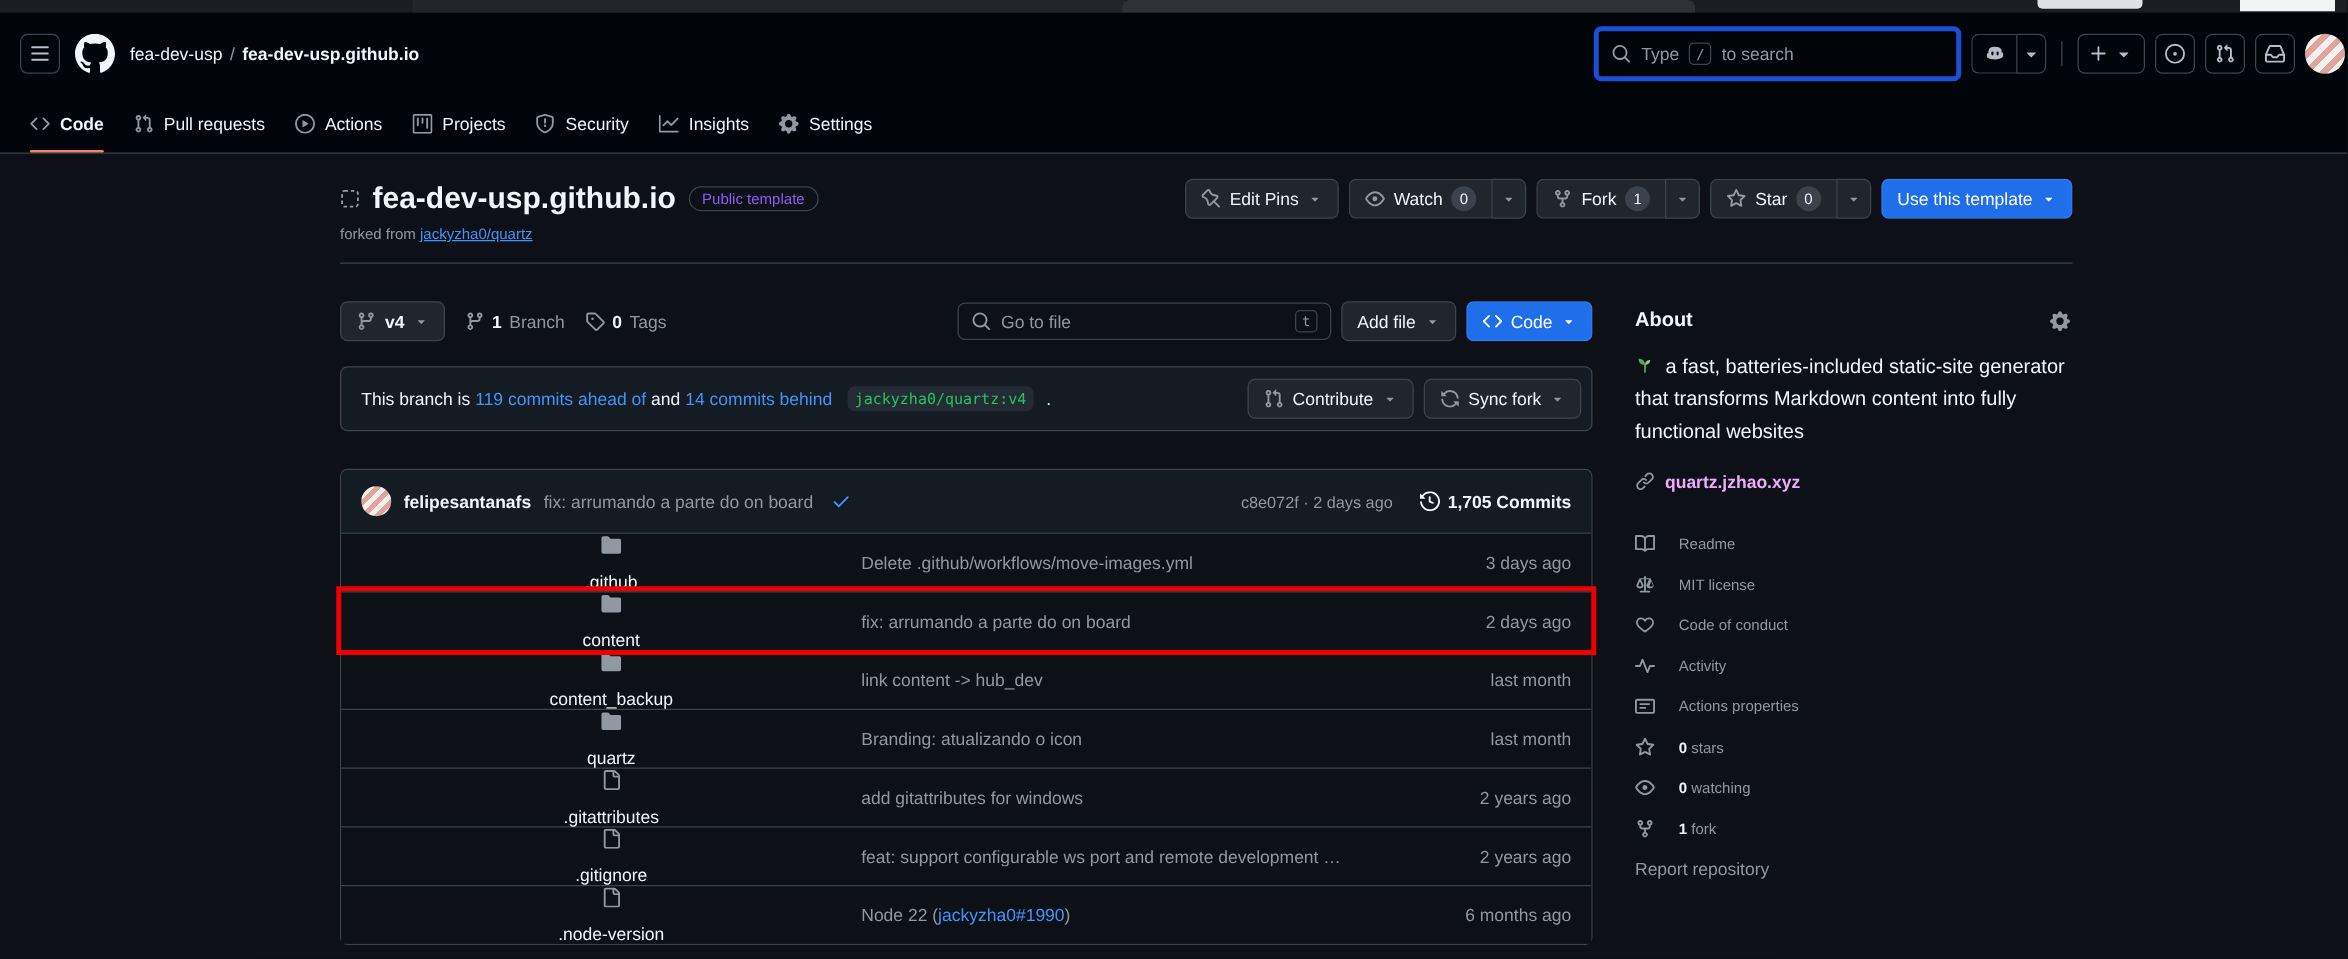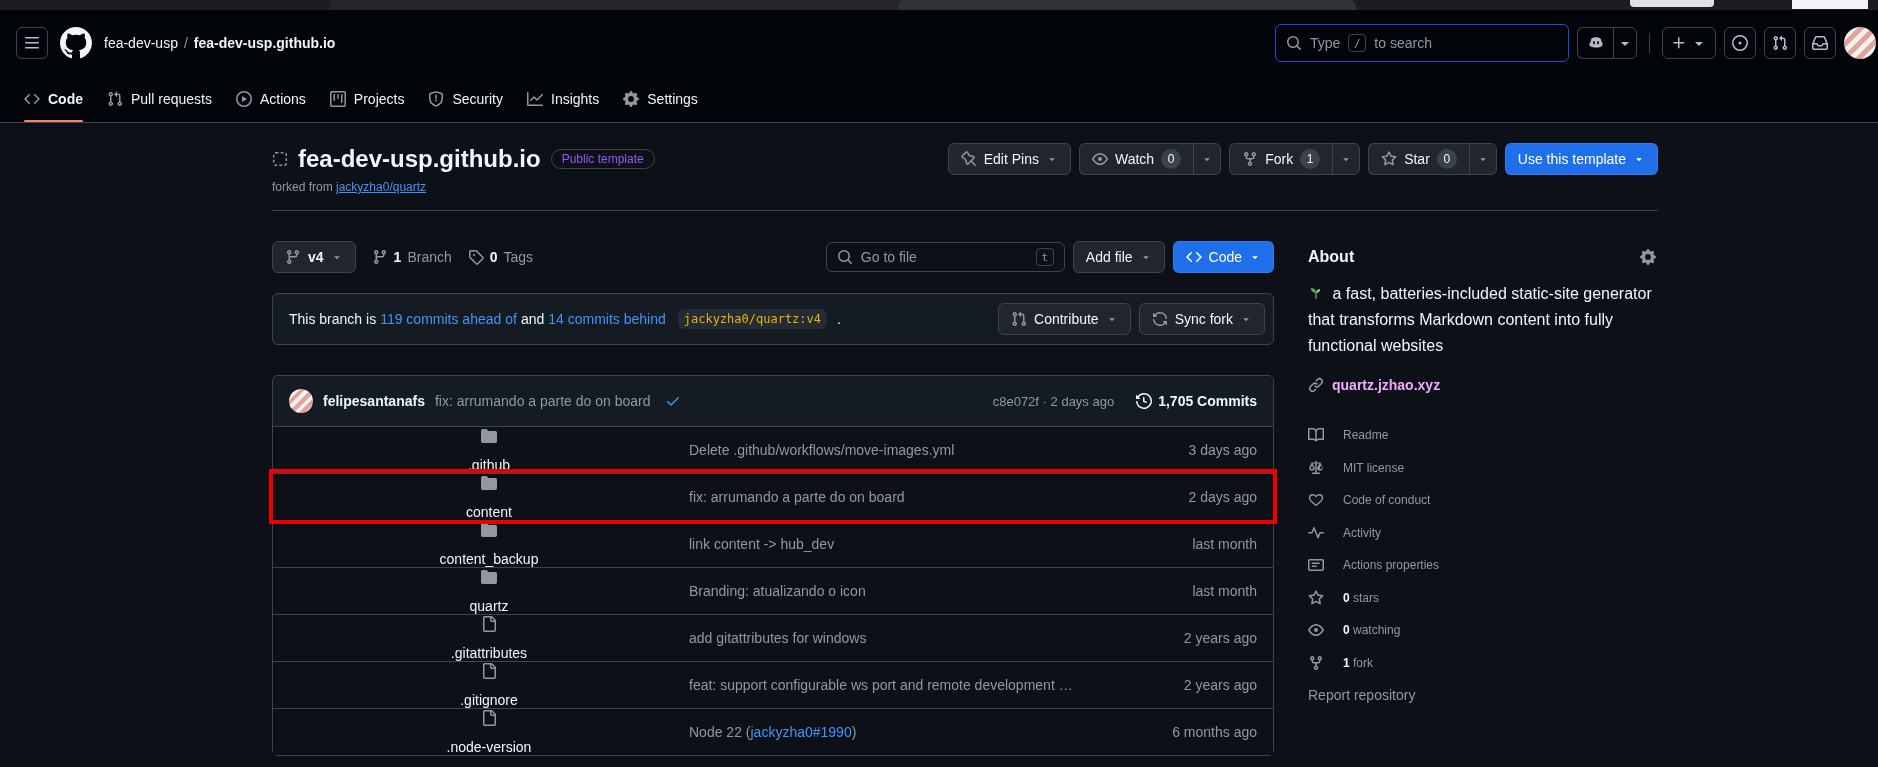--- a/index.html
+++ b/index.html
@@ -20,21 +20,21 @@
   .hdr-left { display:flex; align-items:center; gap:12px; }
   .icon-btn { width:32px; height:32px; border:1px solid #3d444d; border-radius:6px; background:transparent;
               color:#b7bdc8; display:flex; align-items:center; justify-content:center; cursor:pointer; flex-shrink:0; }
   .gh-logo { color:#f0f6fc; width:32px; height:32px; display:flex; align-items:center; justify-content:center; }
   .gh-logo svg { width:32px; height:32px; }
   .breadcrumb { display:flex; align-items:center; gap:6px; font-size:14px; white-space:nowrap; }
   .crumb-owner { color:#f0f6fc; }
   .crumb-sep { color:#9198a1; }
   .crumb-repo { color:#f0f6fc; font-weight:700; }
   .hdr-right { margin-left:auto; display:flex; align-items:center; gap:8px; }
-  .search-box { width:294px; height:30px; border:1px solid #1d4ed8; border-radius:6px; display:flex; align-items:center;
+  .search-box { width:294px; height:30px; border:4px solid #1d4ed8; border-radius:6px; display:flex; align-items:center;
                 gap:8px; padding:18px 10px; color:#9198a1; cursor:text; }
   .search-box .sicon { color:#9198a1; }
   .key-badge { border:1px solid #3d444d; border-radius:4px; min-width:18px; height:18px; font-size:11px;
                display:flex; align-items:center; justify-content:center; color:#9198a1; font-family:"DejaVu Sans Mono",monospace; }
   .hdr-split { display:flex; }
   .hdr-split .icon-btn.left { border-radius:6px 0 0 6px; border-right:none; }
   .hdr-split .icon-btn.right { border-radius:0 6px 6px 0; width:24px; }
   .hdr-divider { width:1px; height:20px; background:#3d444d; margin:0 4px; }
   .plus-btn { width:54px; height:32px; border:1px solid #3d444d; border-radius:6px; background:transparent; color:#b7bdc8;
               display:flex; align-items:center; justify-content:center; gap:4px; cursor:pointer; }
@@ -83,30 +83,30 @@
   .main-col { flex:1; min-width:0; }
   .sidebar { width:350px; flex-shrink:0; padding-top:6px; }
 
   
   .toolbar { display:flex; align-items:center; gap:16px; }
   .branch-btn b { font-weight:700; color:#f0f6fc; }
   .meta { display:flex; align-items:center; gap:6px; color:#9198a1; font-size:14px; }
   .meta b { color:#f0f6fc; font-weight:700; }
   .meta .micon { color:#9198a1; }
   .toolbar-right { margin-left:auto; display:flex; align-items:center; gap:8px; }
-  .goto { width:239px; height:30px; border:1px solid #3d444d; border-radius:6px; display:flex; align-items:center;
+  .goto { width:299px; height:30px; border:1px solid #3d444d; border-radius:6px; display:flex; align-items:center;
           gap:8px; padding:0 10px; color:#9198a1; cursor:text; }
   .goto .key-badge { margin-left:auto; }
 
   
   .banner { margin-top:20px; background:#151b23; border:1px solid #3d444d; border-radius:6px; height:52px;
             display:flex; align-items:center; padding:0 8px 0 16px; font-size:14px; color:#f0f6fc; }
   .banner a { color:#4493f8; }
   .banner .chip { font-family:"DejaVu Sans Mono",monospace; font-size:12px; background:rgba(101,108,118,0.2);
-                  border-radius:6px; padding:3px 6px; margin:0 6px 0 8px; color:#eab308; }
+                  border-radius:6px; padding:3px 6px; margin:0 6px 0 8px; color:#22c55e; }
   .banner-text { display:flex; align-items:center; flex-wrap:nowrap; gap:4px; white-space:nowrap; }
   .banner-actions { margin-left:auto; display:flex; gap:8px; }
 
   
   .files-box { margin-top:30px; border:1px solid #3d444d; border-radius:6px; }
   .commit-head { height:50px; background:#151b23; border-radius:6px 6px 0 0; display:flex; align-items:center;
                  padding:0 16px; gap:10px; font-size:14px; }
   .commit-avatar { width:24px; height:24px; border-radius:50%; flex-shrink:0;
                    background:repeating-linear-gradient(135deg,#dfa49b 0 4px,#f5efed 4px 8px); }
   .commit-author { font-weight:700; color:#f0f6fc; }

